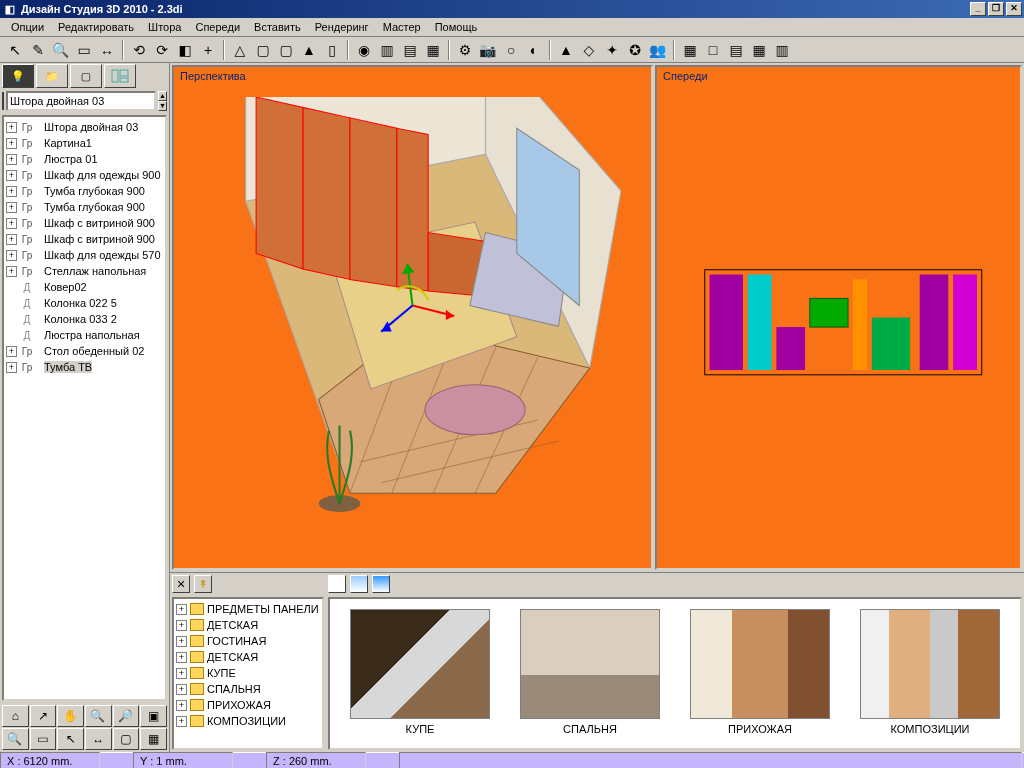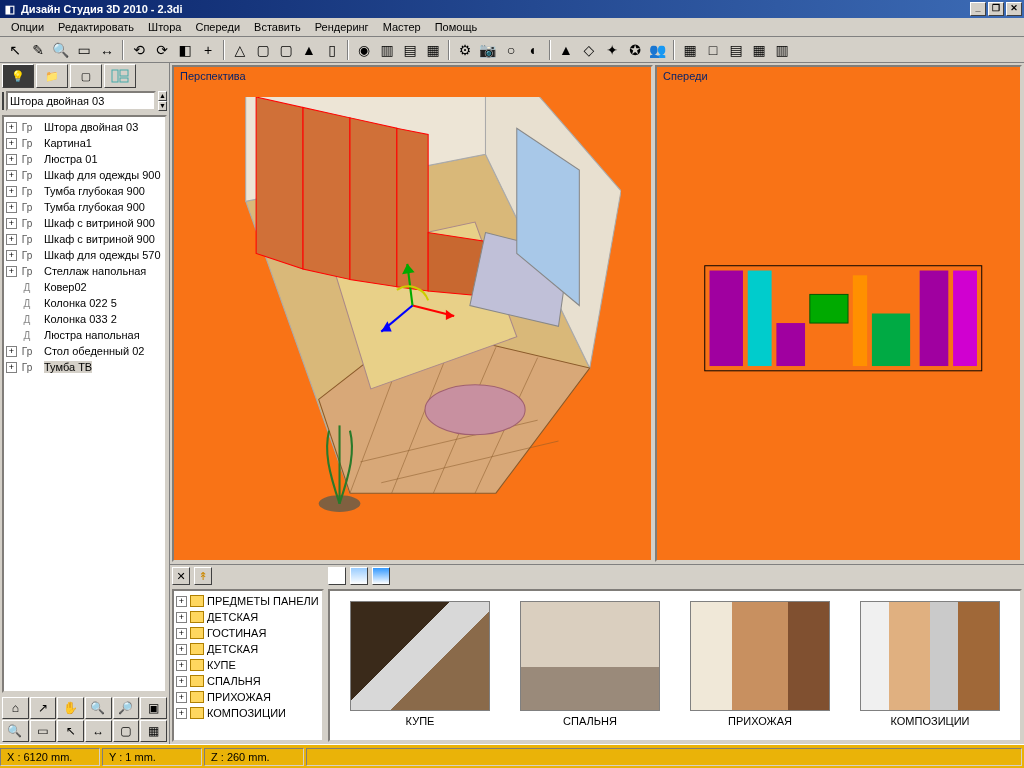--- a/index.html
+++ b/index.html
@@ -127,25 +127,26 @@
 .btree-item .plus { width: 11px; height: 11px; border: 1px solid #808080; background: white; font-size: 9px; line-height: 9px; text-align: center; margin-right: 3px; }
 .btree-item .folder { width: 14px; height: 12px; background: #ffd75f; border: 1px solid #b08000; margin-right: 3px; }
 .browser-right { flex: 1; display: flex; flex-direction: column; }
 .browser-right-toolbar { height: 22px; display: flex; align-items: center; padding: 2px; gap: 4px; }
 .browser-right-toolbar .vm { width: 18px; height: 18px; border: 1px solid; border-color: #fff #404040 #404040 #fff; cursor: pointer; }
 .thumbs { flex: 1; background: white; border: 2px inset #d4d0c8; margin: 2px; display: flex; gap: 30px; padding: 10px 20px; overflow: auto; }
 .thumb { width: 140px; display: flex; flex-direction: column; align-items: center; cursor: pointer; }
 .thumb .img { width: 140px; height: 110px; border: 1px solid #808080; position: relative; overflow: hidden; }
 .thumb .cap { margin-top: 4px; font-size: 11px; }
 .statusbar {
-  height: 24px;
-  background: #eab308;
+  height: 16px;
+  background: #c4b5fd;
   border-top: 1px solid #fff;
   display: flex;
   align-items: center;
+  gap: 31px;
 }
 .statusbar .cell { height: 18px; border: 1px inset #d4d0c8; padding: 0 6px; display: flex; align-items: center; margin-right: 2px; min-width: 100px; }
 
 .furn1 { background: linear-gradient(135deg, #3a2a1a 40%, #d8d8d8 40%, #d8d8d8 60%, #8a6a4a 60%); }
 .furn2 { background: linear-gradient(180deg, #dacfbf 60%, #9a8a7a 60%); }
 .furn3 { background: linear-gradient(90deg, #f0e8d8 30%, #c89060 30%, #c89060 70%, #805030 70%); }
 .furn4 { background: linear-gradient(90deg, #f0f0f0 20%, #e0b080 20%, #e0b080 50%, #cacaca 50%, #cacaca 70%, #a06838 70%); }
 </style>
 </head>
 <body>

